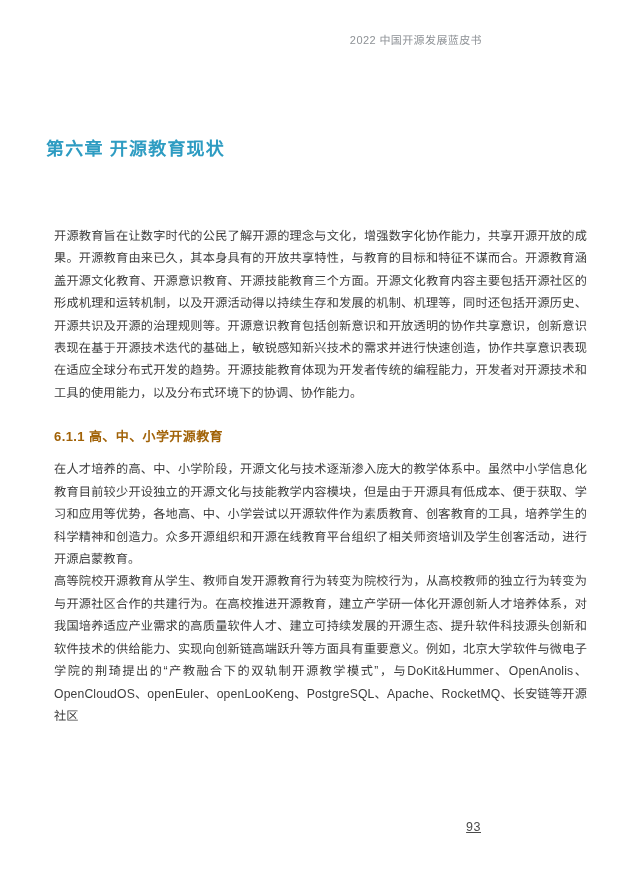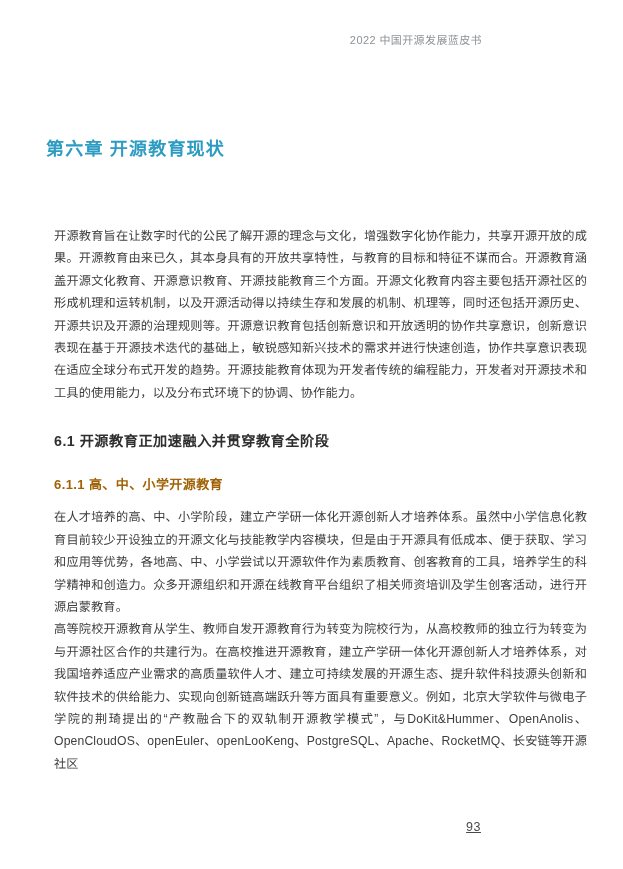--- a/index.html
+++ b/index.html
@@ -110,25 +110,24 @@
 <div class="page">
 
   <div class="running-header">2022 中国开源发展蓝皮书</div>
 
   <h1 class="chapter-title">第六章 开源教育现状</h1>
 
   <div class="content">
 
     <p class="body-text">开源教育旨在让数字时代的公民了解开源的理念与文化，增强数字化协作能力，共享开源开放的成果。开源教育由来已久，其本身具有的开放共享特性，与教育的目标和特征不谋而合。开源教育涵盖开源文化教育、开源意识教育、开源技能教育三个方面。开源文化教育内容主要包括开源社区的形成机理和运转机制，以及开源活动得以持续生存和发展的机制、机理等，同时还包括开源历史、开源共识及开源的治理规则等。开源意识教育包括创新意识和开放透明的协作共享意识，创新意识表现在基于开源技术迭代的基础上，敏锐感知新兴技术的需求并进行快速创造，协作共享意识表现在适应全球分布式开发的趋势。开源技能教育体现为开发者传统的编程能力，开发者对开源技术和工具的使用能力，以及分布式环境下的协调、协作能力。</p>
 
-    <h2 class="section-heading">6.1 开源教育正加速融入并贯穿教育全阶段</h2>
 
     <h3 class="subsection-heading">6.1.1 高、中、小学开源教育</h3>
 
-    <p class="body-text">在人才培养的高、中、小学阶段，建立产学研一体化开源创新人才培养体系。虽然中小学信息化教育目前较少开设独立的开源文化与技能教学内容模块，但是由于开源具有低成本、便于获取、学习和应用等优势，各地高、中、小学尝试以开源软件作为素质教育、创客教育的工具，培养学生的科学精神和创造力。众多开源组织和开源在线教育平台组织了相关师资培训及学生创客活动，进行开源启蒙教育。</p>
+    <p class="body-text">在人才培养的高、中、小学阶段，开源文化与技术逐渐渗入庞大的教学体系中。虽然中小学信息化教育目前较少开设独立的开源文化与技能教学内容模块，但是由于开源具有低成本、便于获取、学习和应用等优势，各地高、中、小学尝试以开源软件作为素质教育、创客教育的工具，培养学生的科学精神和创造力。众多开源组织和开源在线教育平台组织了相关师资培训及学生创客活动，进行开源启蒙教育。</p>
 
 
     <p class="body-text">高等院校开源教育从学生、教师自发开源教育行为转变为院校行为，从高校教师的独立行为转变为与开源社区合作的共建行为。在高校推进开源教育，建立产学研一体化开源创新人才培养体系，对我国培养适应产业需求的高质量软件人才、建立可持续发展的开源生态、提升软件科技源头创新和软件技术的供给能力、实现向创新链高端跃升等方面具有重要意义。例如，北京大学软件与微电子学院的荆琦提出的“产教融合下的双轨制开源教学模式”，与DoKit&amp;Hummer、OpenAnolis、OpenCloudOS、openEuler、openLooKeng、PostgreSQL、Apache、RocketMQ、长安链等开源社区</p>
 
   </div>
 
   <div class="page-number">93</div>
 
 </div>
 

